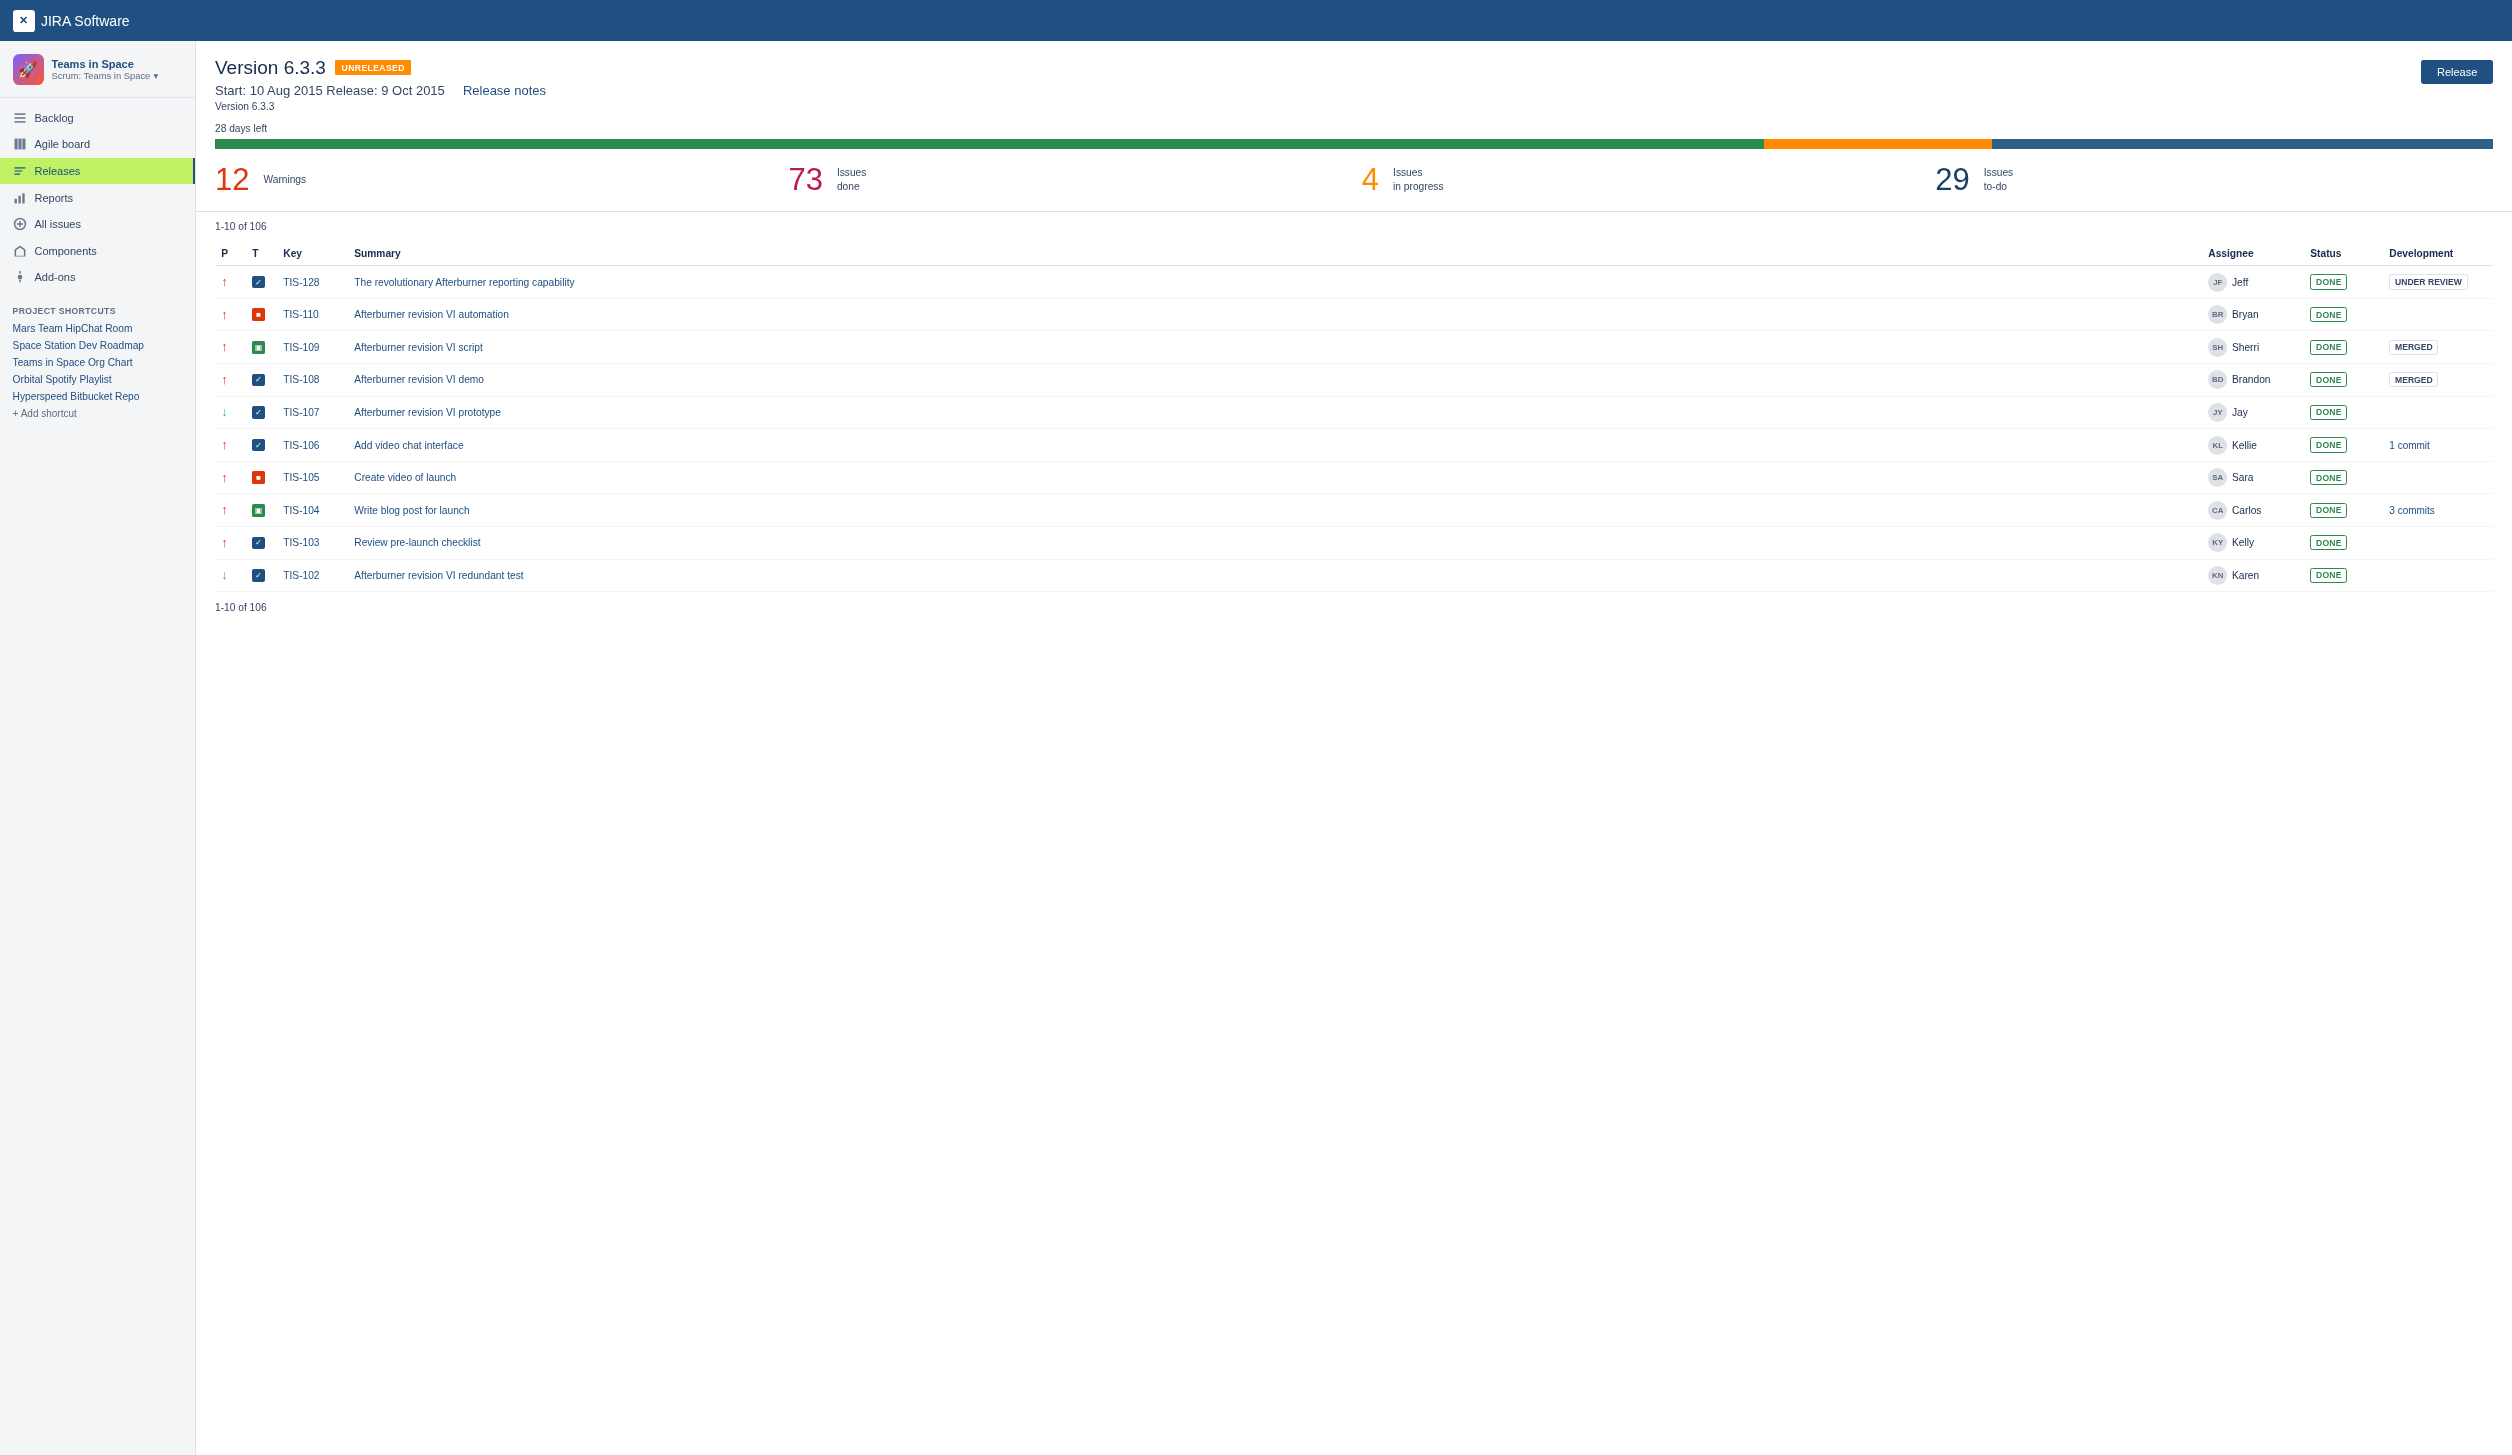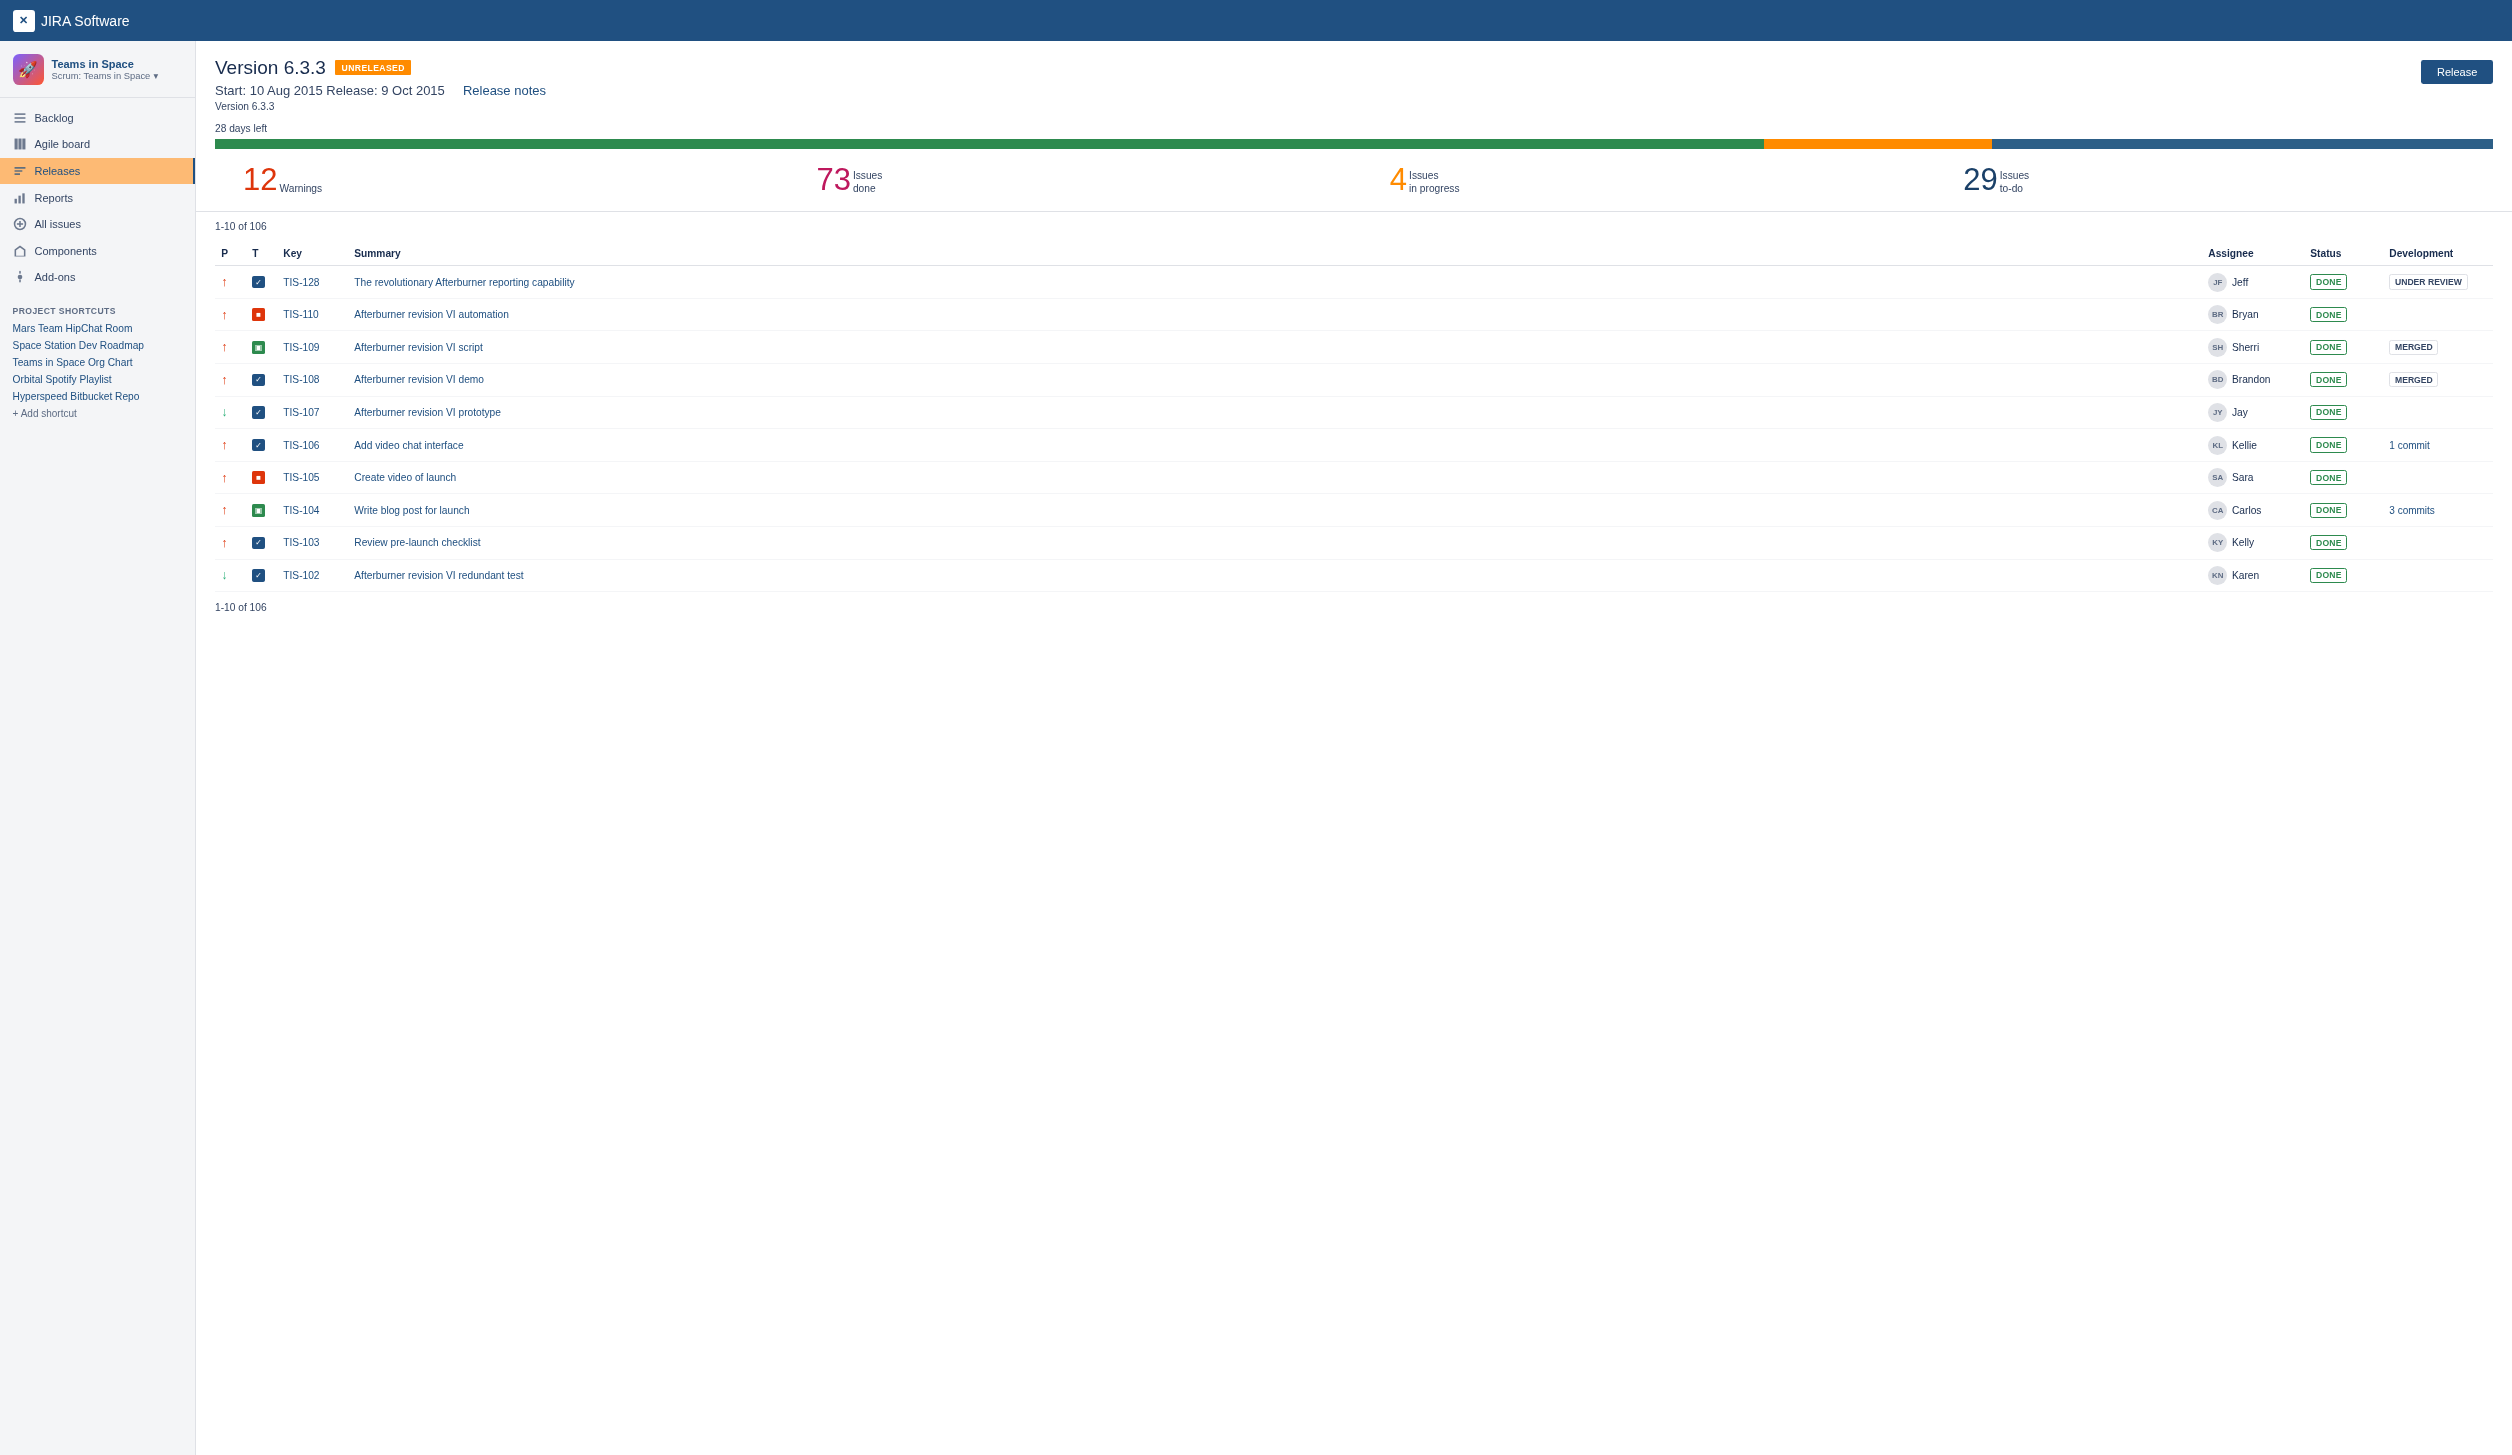--- a/index.html
+++ b/index.html
@@ -86,21 +86,21 @@
       display: flex;
       align-items: center;
       gap: 7.9px;
       padding: 6.3px 12.6px;
       color: #344563;
       cursor: pointer;
       font-size: 11px;
       text-decoration: none;
     }
     .sidebar-item.active {
-      background: #fdba74;
+      background: #bef264;
       color: #205081;
       font-weight: 500;
       border-right: 2.4px solid #205081;
     }
     .sidebar-icon { width: 14px; height: 14px; opacity: 0.7; }
 
     .sidebar-section-title {
       padding: 9.4px 12.6px 3.1px;
       font-size: 8.6px;
       font-weight: 700;
@@ -203,25 +203,24 @@
     
     .stats-row {
       display: flex;
       padding: 15.7px 19px;
       gap: 0;
       border-bottom: 0.8px solid #dfe1e6;
     }
     .stat-item {
       flex: 1;
       display: flex;
-      align-items: flex-end;
-      gap: 2px;
+      align-items: center;
+      gap: 14px;
       padding: 0 15.7px;
       border-right: none;
-      margin-left: 28px;
     }
     .stat-item:first-child { padding-left: 0; }
     .stat-number {
       font-size: 31px;
       font-weight: 300;
       line-height: 1;
     }
     .stat-number.red { color: #de350b; }
     .stat-number.dark { color: #172b4d; }
     .stat-number.green { color: #be185d; }

